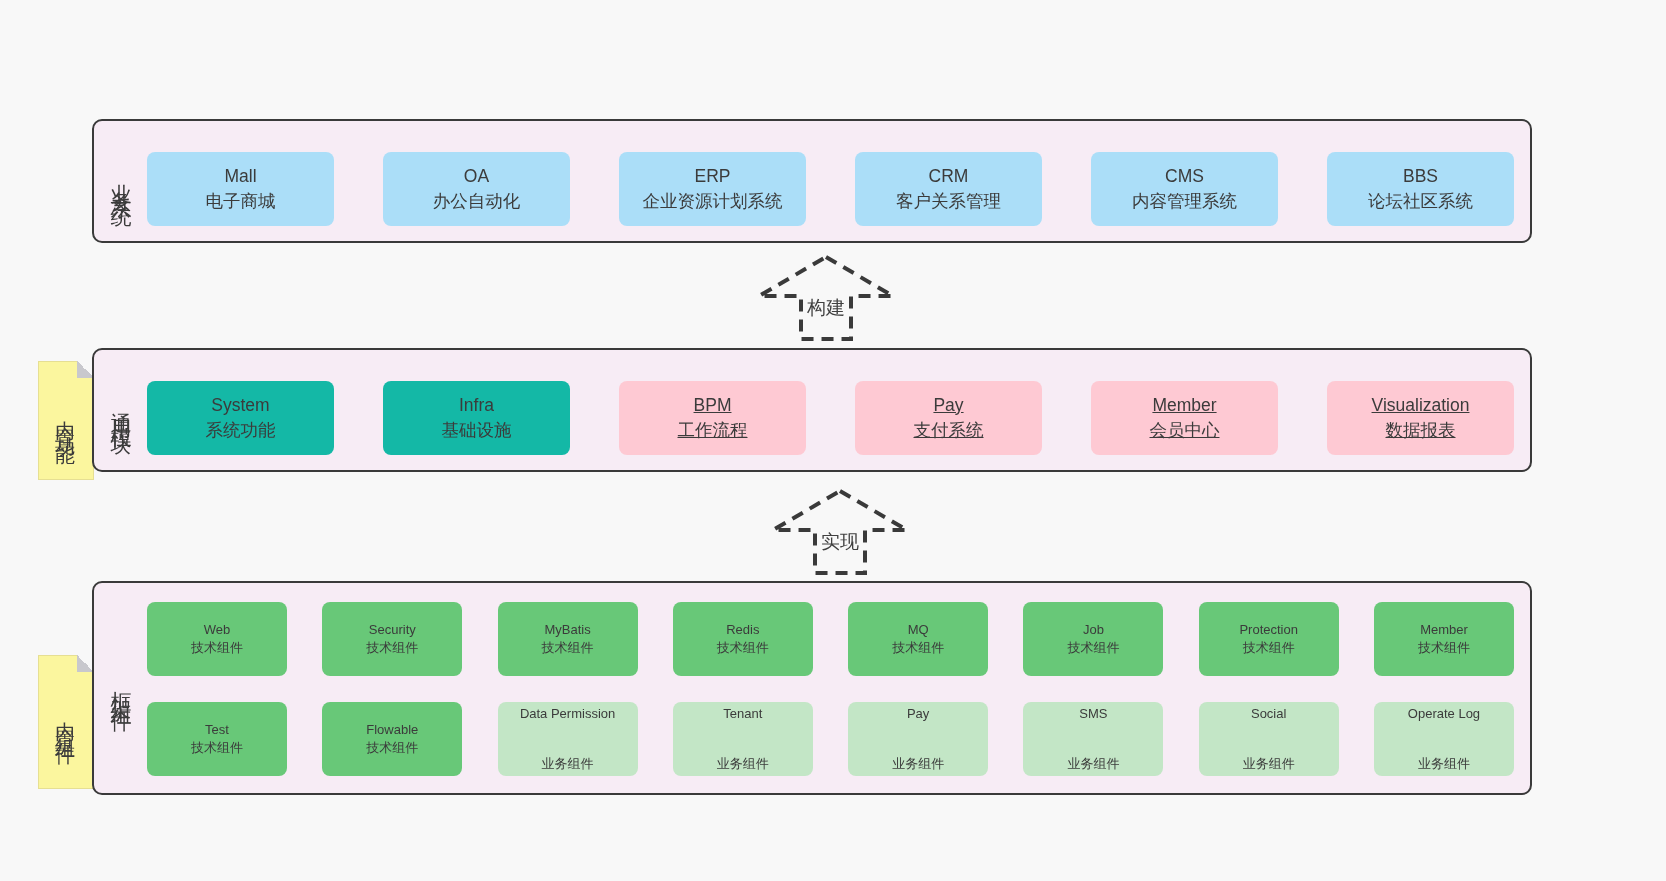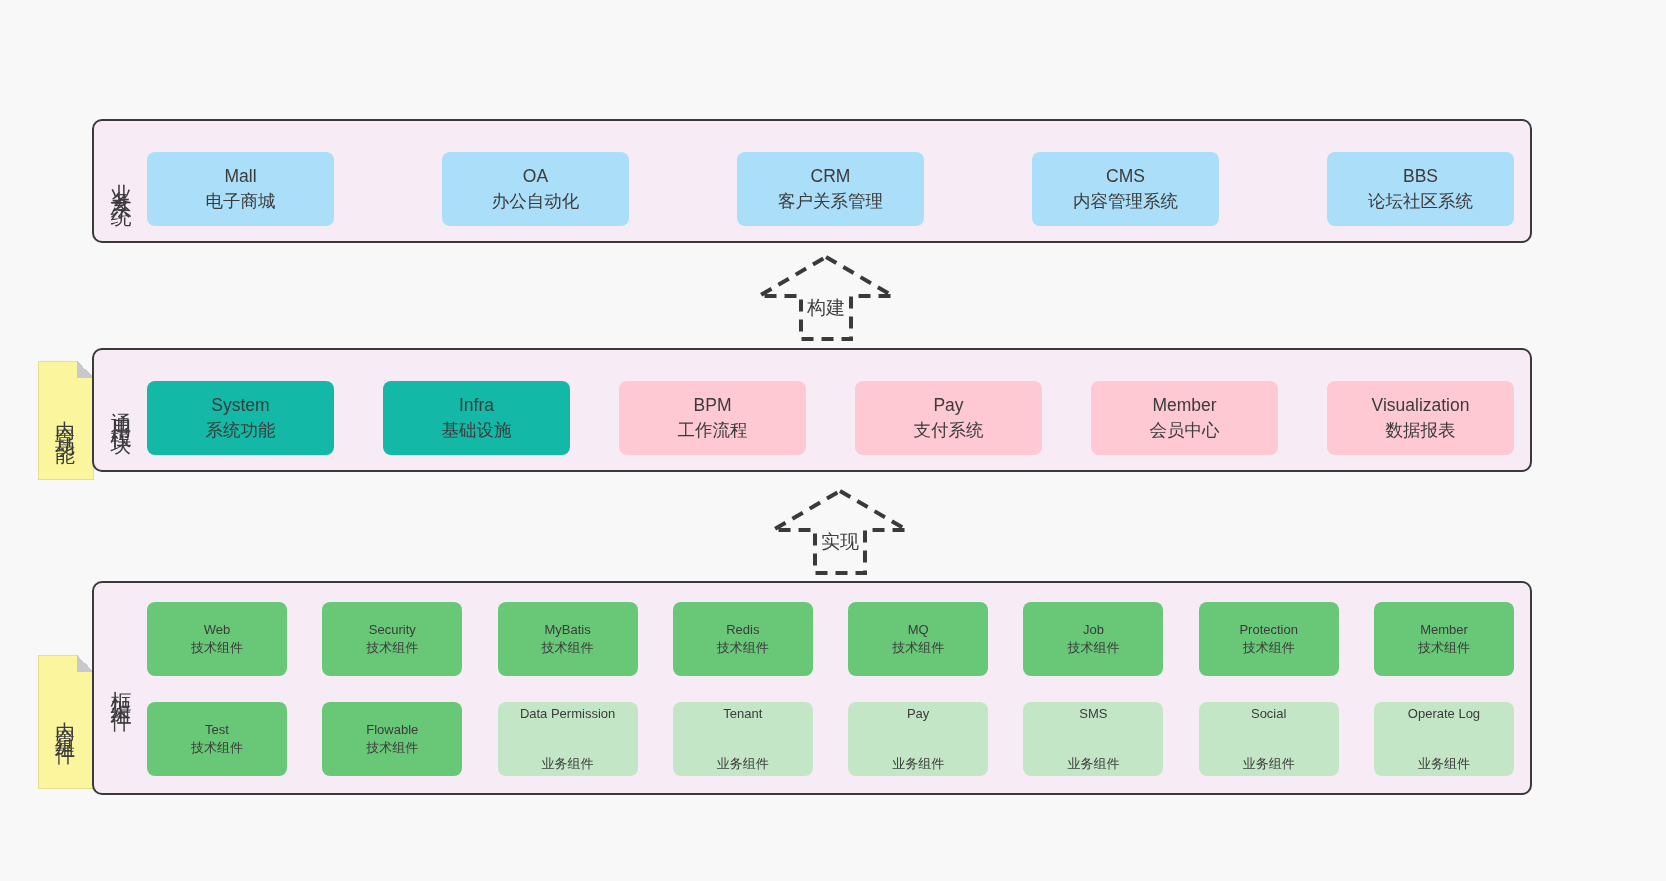--- a/index.html
+++ b/index.html
@@ -21,21 +21,21 @@
   .row-mid{top:16px;bottom:0;border-radius:27px;}
   .row-b1{top:19px;height:74px;}
   .row-b2{top:119px;height:74px;}
 
   .box{border-radius:8px;display:flex;flex-direction:column;align-items:center;justify-content:center;
        text-align:center;font-size:17.5px;line-height:1.45;box-sizing:border-box;padding:2px 6px;}
   .box-lg{width:187px;height:74px;}
   .box-sm{width:140px;height:74px;font-size:13px;line-height:1.38;}
   .c-blue{background:#abdef8;}
   .c-red{background:#14b8a6;}
-  .c-pink{background:#fec9d3;}
+  .c-pink{background:#fec9d3;text-decoration:underline;}
   .c-green{background:#68c878;}
   .c-greenlight{background:#c3e6c6;gap:32px;}
 
   
   .sticky{position:absolute;left:38px;width:56px;background:#fbf69e;border:1px solid #e6df93;box-sizing:border-box;z-index:0;
           display:flex;align-items:center;justify-content:center;}
   .sticky-modules{top:361px;height:119px;}
   .sticky-components{top:655px;height:134px;}
   .sticky .fold{position:absolute;top:-1px;right:-1px;width:17px;height:17px;
           background:linear-gradient(225deg,#f8f8f8 0 50%,#c8c8cd 50% 100%);}
@@ -68,20 +68,24 @@
     <div class="box-row row-mid">
       <div class="box box-lg c-blue">
         <div>Mall</div>
         <div>电子商城</div>
       </div>
       <div class="box box-lg c-blue">
         <div>OA</div>
         <div>办公自动化</div>
       </div>
       <div class="box box-lg c-blue">
+        <div>ERP</div>
+        <div>企业资源计划系统</div>
+      </div>
+      <div class="box box-lg c-blue">
         <div>CRM</div>
         <div>客户关系管理</div>
       </div>
       <div class="box box-lg c-blue">
         <div>CMS</div>
         <div>内容管理系统</div>
       </div>
       <div class="box box-lg c-blue">
         <div>BBS</div>
         <div>论坛社区系统</div>

